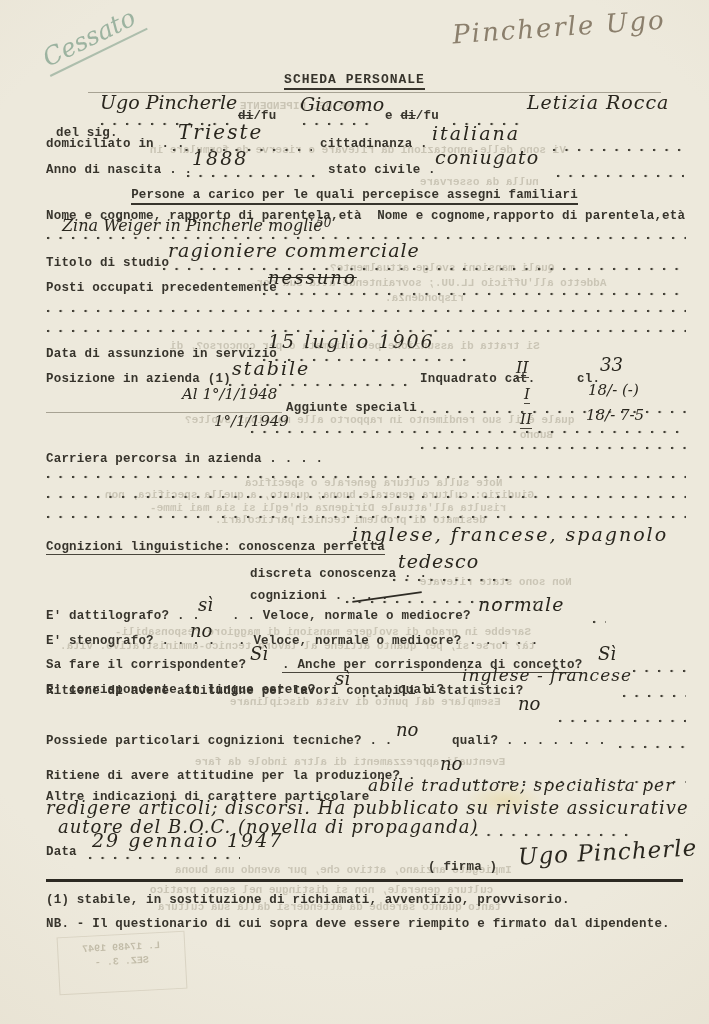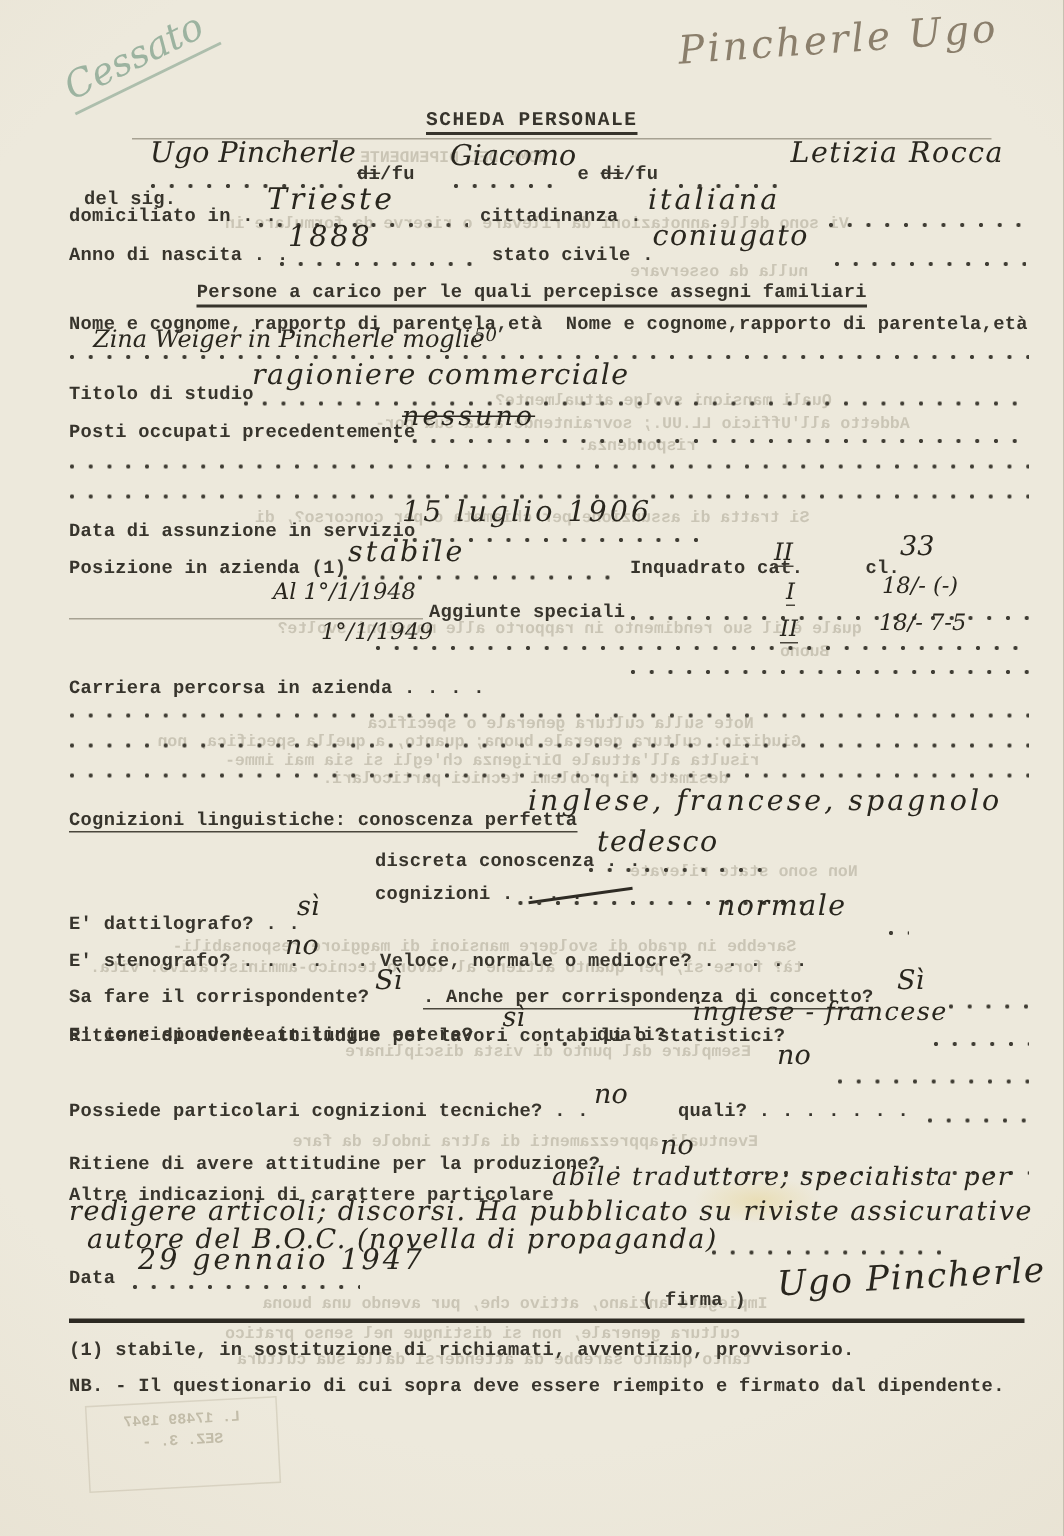--- a/index.html
+++ b/index.html
@@ -150,20 +150,21 @@
   <span class="h" style="left:352px;top:525px;font-size:19px;letter-spacing:2px">inglese, francese, spagnolo</span>
   <span class="t" style="left:250px;top:567px">discreta conoscenza . .</span>
   <span class="h" style="left:398px;top:552px;font-size:19px;letter-spacing:1px">tedesco</span>
   <i class="dots" style="left:392px;width:120px;top:578px"></i>
   <span class="t" style="left:250px;top:589px">cognizioni . . . .</span>
   <i class="dash" style="left:352px;width:70px;top:596px"></i>
   <i class="dots" style="left:345px;width:200px;top:600px"></i>
 
   <span class="t" style="left:46px;top:609px">E' dattilografo? . .</span>
   <span class="h" style="left:198px;top:596px;font-size:18px">sì</span>
+  <span class="t" style="left:232px;top:609px">. . Veloce, normale o mediocre?</span>
   <span class="h" style="left:478px;top:595px;font-size:19px;letter-spacing:1px">normale</span>
   <i class="dots" style="left:592px;width:14px;top:620px"></i>
 
   <span class="t" style="left:46px;top:634px">E' stenografo? . . . .</span>
   <span class="h" style="left:190px;top:622px;font-size:18px">no</span>
   <span class="t" style="left:238px;top:634px">. Veloce, normale o mediocre? . . . . .</span>
 
   <span class="t" style="left:46px;top:658px">Sa fare il corrispondente?</span>
   <span class="h" style="left:250px;top:645px;font-size:18px">Sì</span>
   <span class="t u1" style="left:282px;top:658px">. Anche per corrispondenza di concetto?</span>

